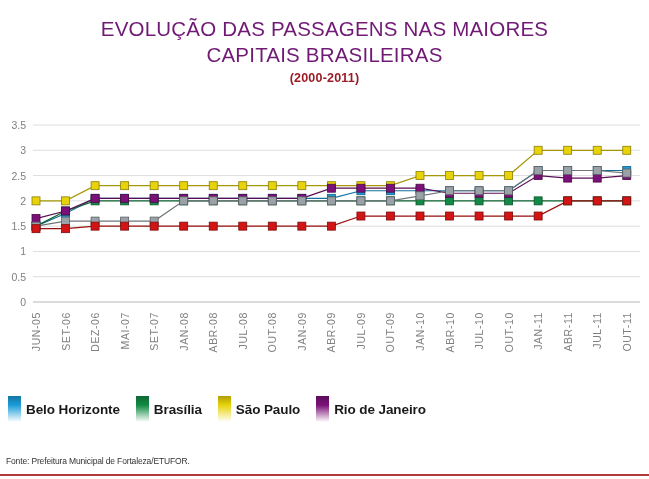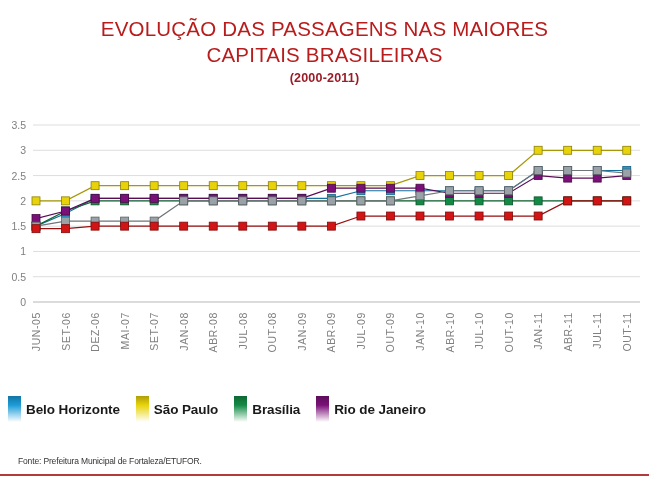--- a/index.html
+++ b/index.html
@@ -14,21 +14,21 @@
     overflow: hidden;
     position: relative;
   }
 
   
   #title-block {
     padding-top: 16px;
     text-align: center;
   }
   #chart-title {
-    color: #b91c1c;
+    color: #701a75;
     font-size: 20.5px;
     font-weight: 400;
     line-height: 26px;
     letter-spacing: 0.2px;
     margin: 0 auto;
     width: 520px;
   }
   #chart-subtitle {
     color: #9B1C26;
     font-size: 12.5px;
@@ -98,21 +98,20 @@
   }
 
   
   #source-note {
     position: absolute;
     left: 6px;
     top: 456px;
     font-size: 8.5px;
     color: #333333;
     letter-spacing: -0.15px;
-    margin-left: 12px;
   }
   #footer-rule {
     position: absolute;
     left: 0;
     top: 474px;
     width: 649px;
     height: 2px;
     background: #B23A3A;
   }
 </style>
@@ -318,26 +317,26 @@
       </g>
   </svg>
 </div>
 
 <div id="legend">
     <div class="legend-item">
       <div class="legend-swatch" style="background: linear-gradient(rgb(20, 117, 162) 0%, rgb(27, 156, 216) 35%, rgb(255, 255, 255) 100%);"></div>
       <span class="legend-label">Belo Horizonte</span>
     </div>
     <div class="legend-item">
+      <div class="legend-swatch" style="background: linear-gradient(rgb(14, 104, 52) 0%, rgb(18, 138, 69) 35%, rgb(255, 255, 255) 100%);"></div>
+      <span class="legend-label">Brasília</span>
+    </div>
+    <div class="legend-item">
       <div class="legend-swatch" style="background: linear-gradient(rgb(174, 158, 8) 0%, rgb(232, 211, 10) 35%, rgb(255, 255, 255) 100%);"></div>
       <span class="legend-label">São Paulo</span>
-    </div>
-    <div class="legend-item">
-      <div class="legend-swatch" style="background: linear-gradient(rgb(14, 104, 52) 0%, rgb(18, 138, 69) 35%, rgb(255, 255, 255) 100%);"></div>
-      <span class="legend-label">Brasília</span>
     </div>
     <div class="legend-item">
       <div class="legend-swatch" style="background: linear-gradient(rgb(92, 13, 90) 0%, rgb(123, 17, 120) 35%, rgb(255, 255, 255) 100%);"></div>
       <span class="legend-label">Rio de Janeiro</span>
     </div>
   </div>
 
 <div id="source-note">Fonte: Prefeitura Municipal de Fortaleza/ETUFOR.</div>
 <div id="footer-rule"></div>
 

